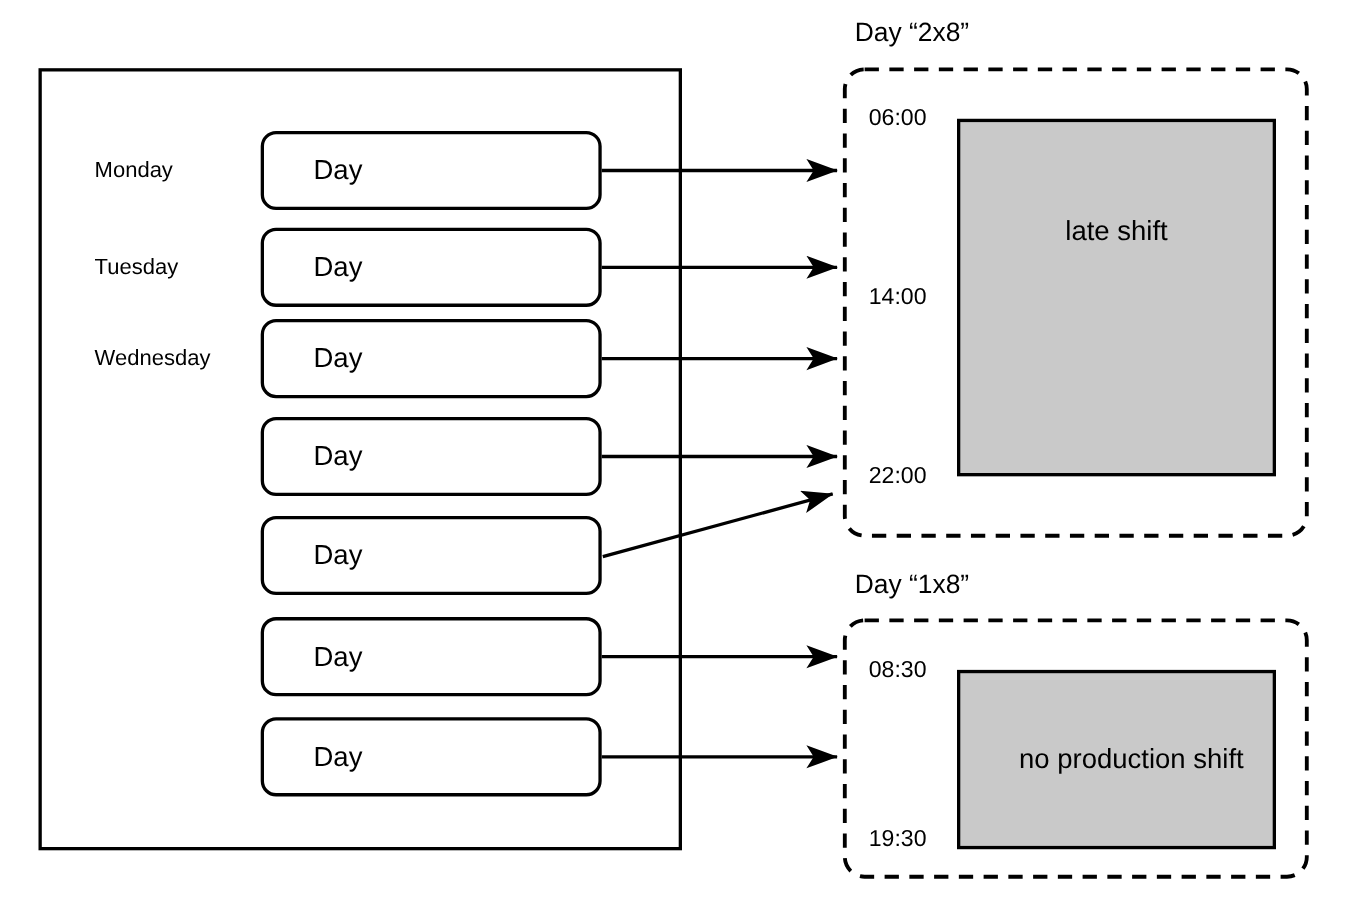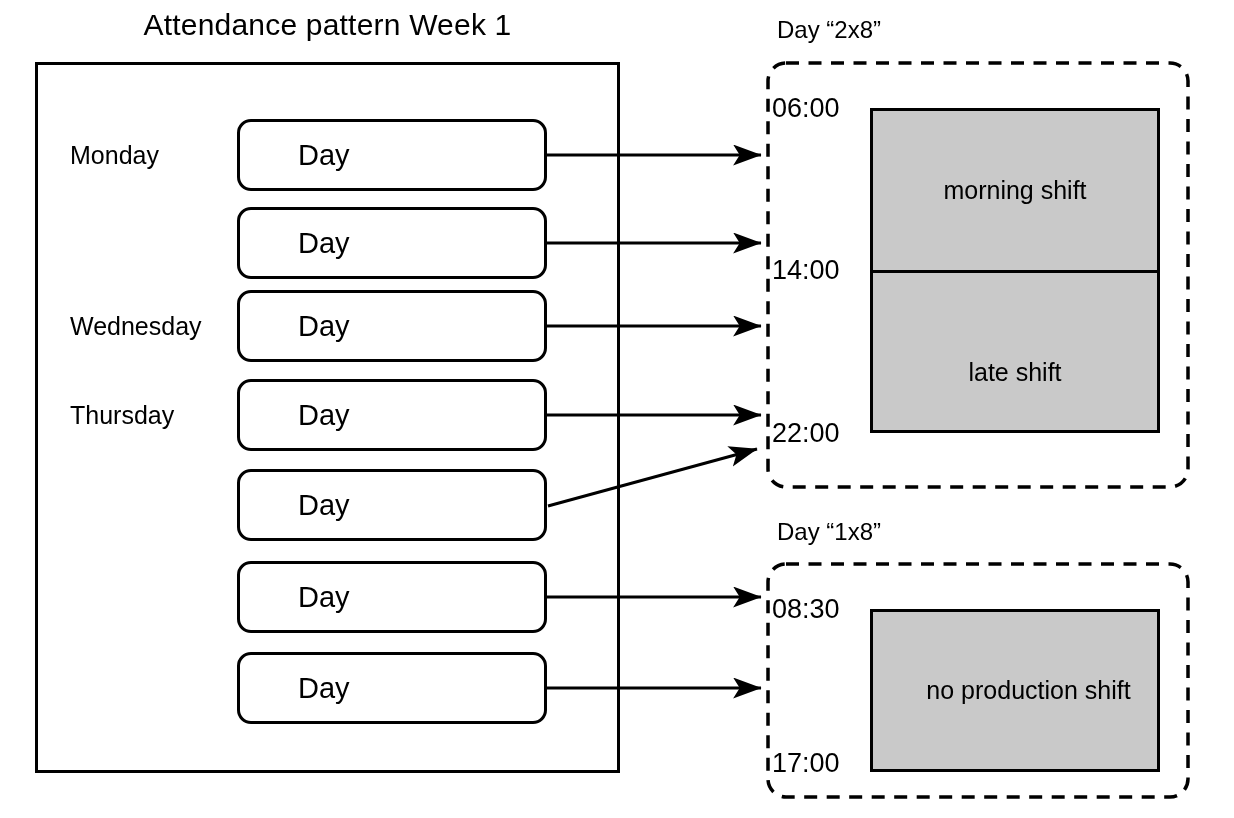--- a/index.html
+++ b/index.html
@@ -23,51 +23,51 @@
   .week-box {
     position: absolute;
     left: 35px; top: 62px;
     width: 585px; height: 711px;
     border: 3px solid #000;
     box-sizing: border-box;
     background: #fff;
   }
   .day-label {
     position: absolute;
-    left: 70px; width: 160px; height: 30px;
+    left: 86px; width: 160px; height: 30px;
     line-height: 30px;
-    font-size: 25px;
+    font-size: 20px;
     white-space: nowrap;
   }
   .day-box {
     position: absolute;
     left: 237px; width: 310px; height: 72px;
     border: 3px solid #000;
     border-radius: 14px;
     box-sizing: border-box;
     background: #fff;
     display: flex;
     align-items: center;
   }
   .day-box-text {
-    padding-left: 58px;
-    font-size: 29px;
+    padding-left: 45px;
+    font-size: 25px;
   }
   .panel-title {
     position: absolute;
     left: 777px; height: 28px; line-height: 28px;
     font-size: 24px;
     white-space: nowrap;
   }
   .time-label {
     position: absolute;
     left: 772px; width: 88px; height: 30px;
     line-height: 30px;
-    text-align: left;
-    font-size: 27px;
+    text-align: center;
+    font-size: 21px;
   }
   .shift-block {
     position: absolute;
     left: 870px; width: 290px;
     border: 3px solid #000;
     box-sizing: border-box;
     background: var(--shift-fill, #c9c9c9);
   }
   .shift-cell {
     display: flex;
@@ -83,39 +83,38 @@
     position: absolute;
     left: 0; top: 0;
     pointer-events: none;
   }
 </style>
 </head>
 <body>
 
 <div class="canvas">
 
-  <div class="title">Attendance pattern Week 1</div>
 
   <div class="week-box"></div>
 
   <div class="day-label" style="top:140px">Monday</div>
   <div class="day-box" style="top:119px">
     <span class="day-box-text">Day</span>
   </div>
 
+  <div class="day-label" style="top:228px">Tuesday</div>
   <div class="day-box" style="top:207px">
     <span class="day-box-text">Day</span>
   </div>
 
   <div class="day-label" style="top:311px">Wednesday</div>
   <div class="day-box" style="top:290px">
     <span class="day-box-text">Day</span>
   </div>
 
-  <div class="day-label" style="top:400px">Thursday</div>
   <div class="day-box" style="top:379px">
     <span class="day-box-text">Day</span>
   </div>
 
   <div class="day-box" style="top:469px">
     <span class="day-box-text">Day</span>
   </div>
 
   <div class="day-box" style="top:561px">
     <span class="day-box-text">Day</span>
@@ -124,31 +123,28 @@
   <div class="day-box" style="top:652px">
     <span class="day-box-text">Day</span>
   </div>
 
   <div class="panel-title" style="top:16px">Day “2x8”</div>
   <div class="time-label" style="top:93px">06:00</div>
   <div class="time-label" style="top:255px">14:00</div>
   <div class="time-label" style="top:418px">22:00</div>
 
   <div class="shift-block" style="top:108px; height:325px">
-    <div class="shift-cell divided" style="height:162px">
-      <span>morning shift</span>
-    </div>
     <div class="shift-cell" style="height:198px">
       <span>late shift</span>
     </div>
   </div>
 
   <div class="panel-title" style="top:518px">Day “1x8”</div>
   <div class="time-label" style="top:594px">08:30</div>
-  <div class="time-label" style="top:748px">17:00</div>
+  <div class="time-label" style="top:748px">19:30</div>
 
   <div class="shift-block" style="top:609px; height:163px">
     <div class="shift-cell" style="height:157px">
       <span class="wrap-narrow">no production shift</span>
     </div>
   </div>
 
   <svg class="overlay" width="1234" height="818" viewBox="0 0 1234 818">
     <defs>
       <marker id="arrowhead" markerWidth="11" markerHeight="8" refX="9.3" refY="3.5" orient="auto">

